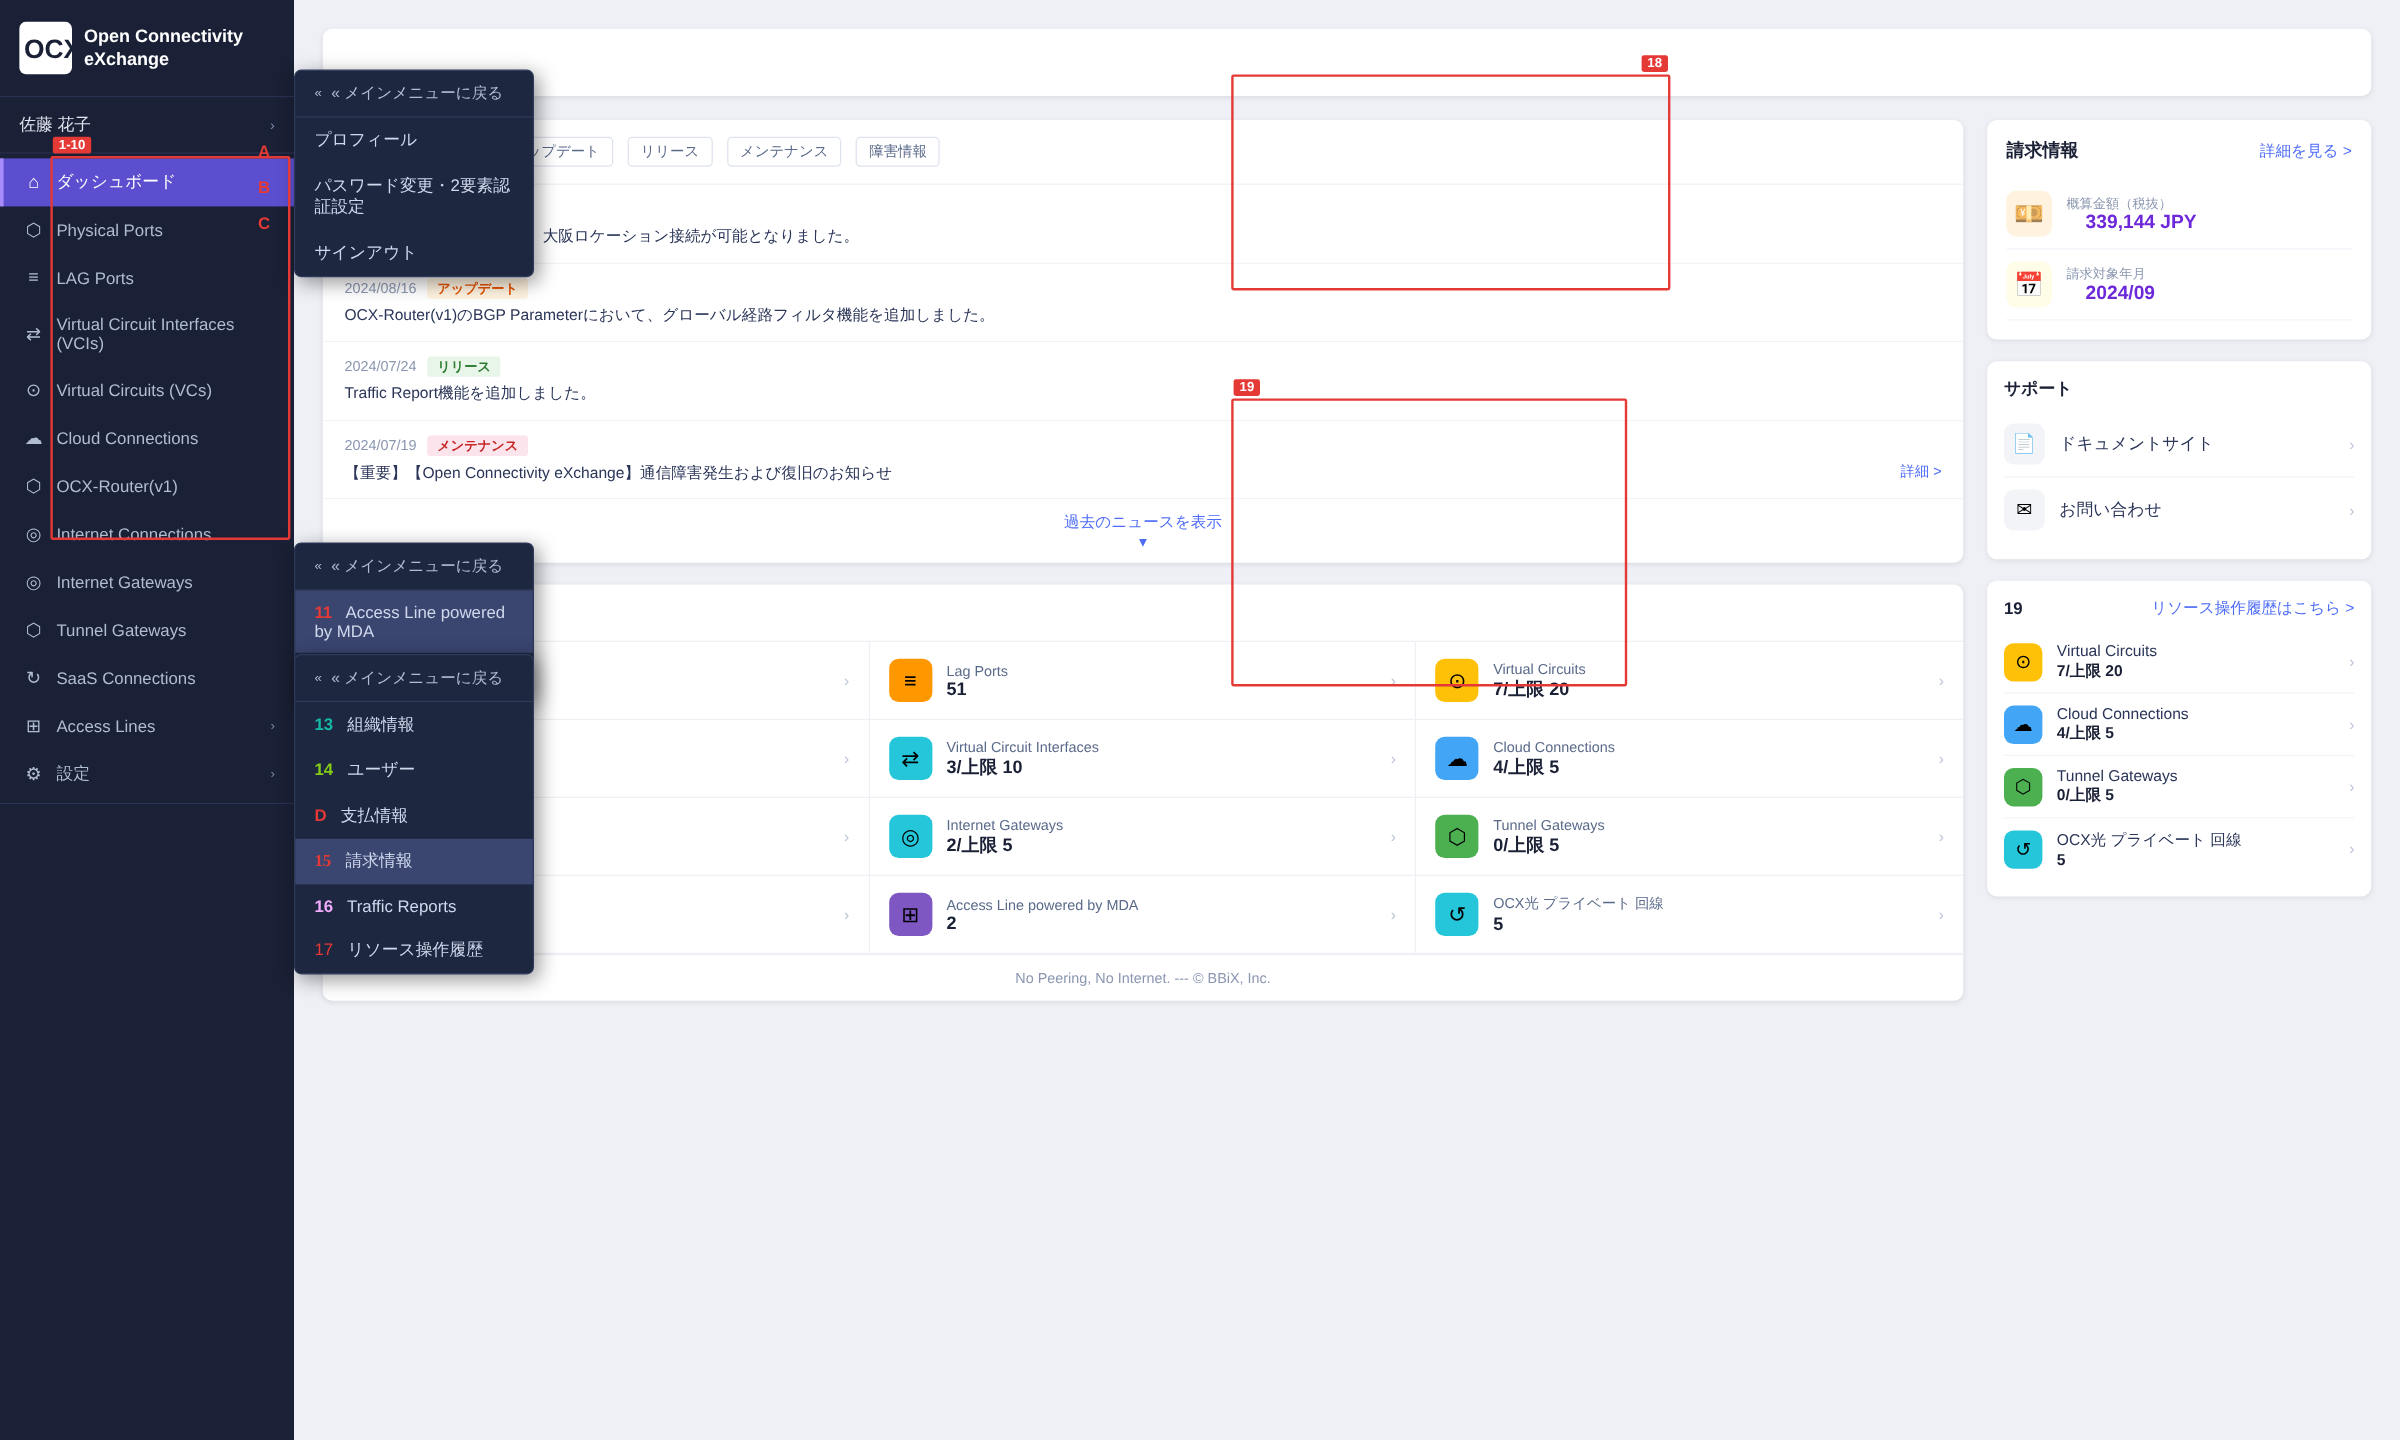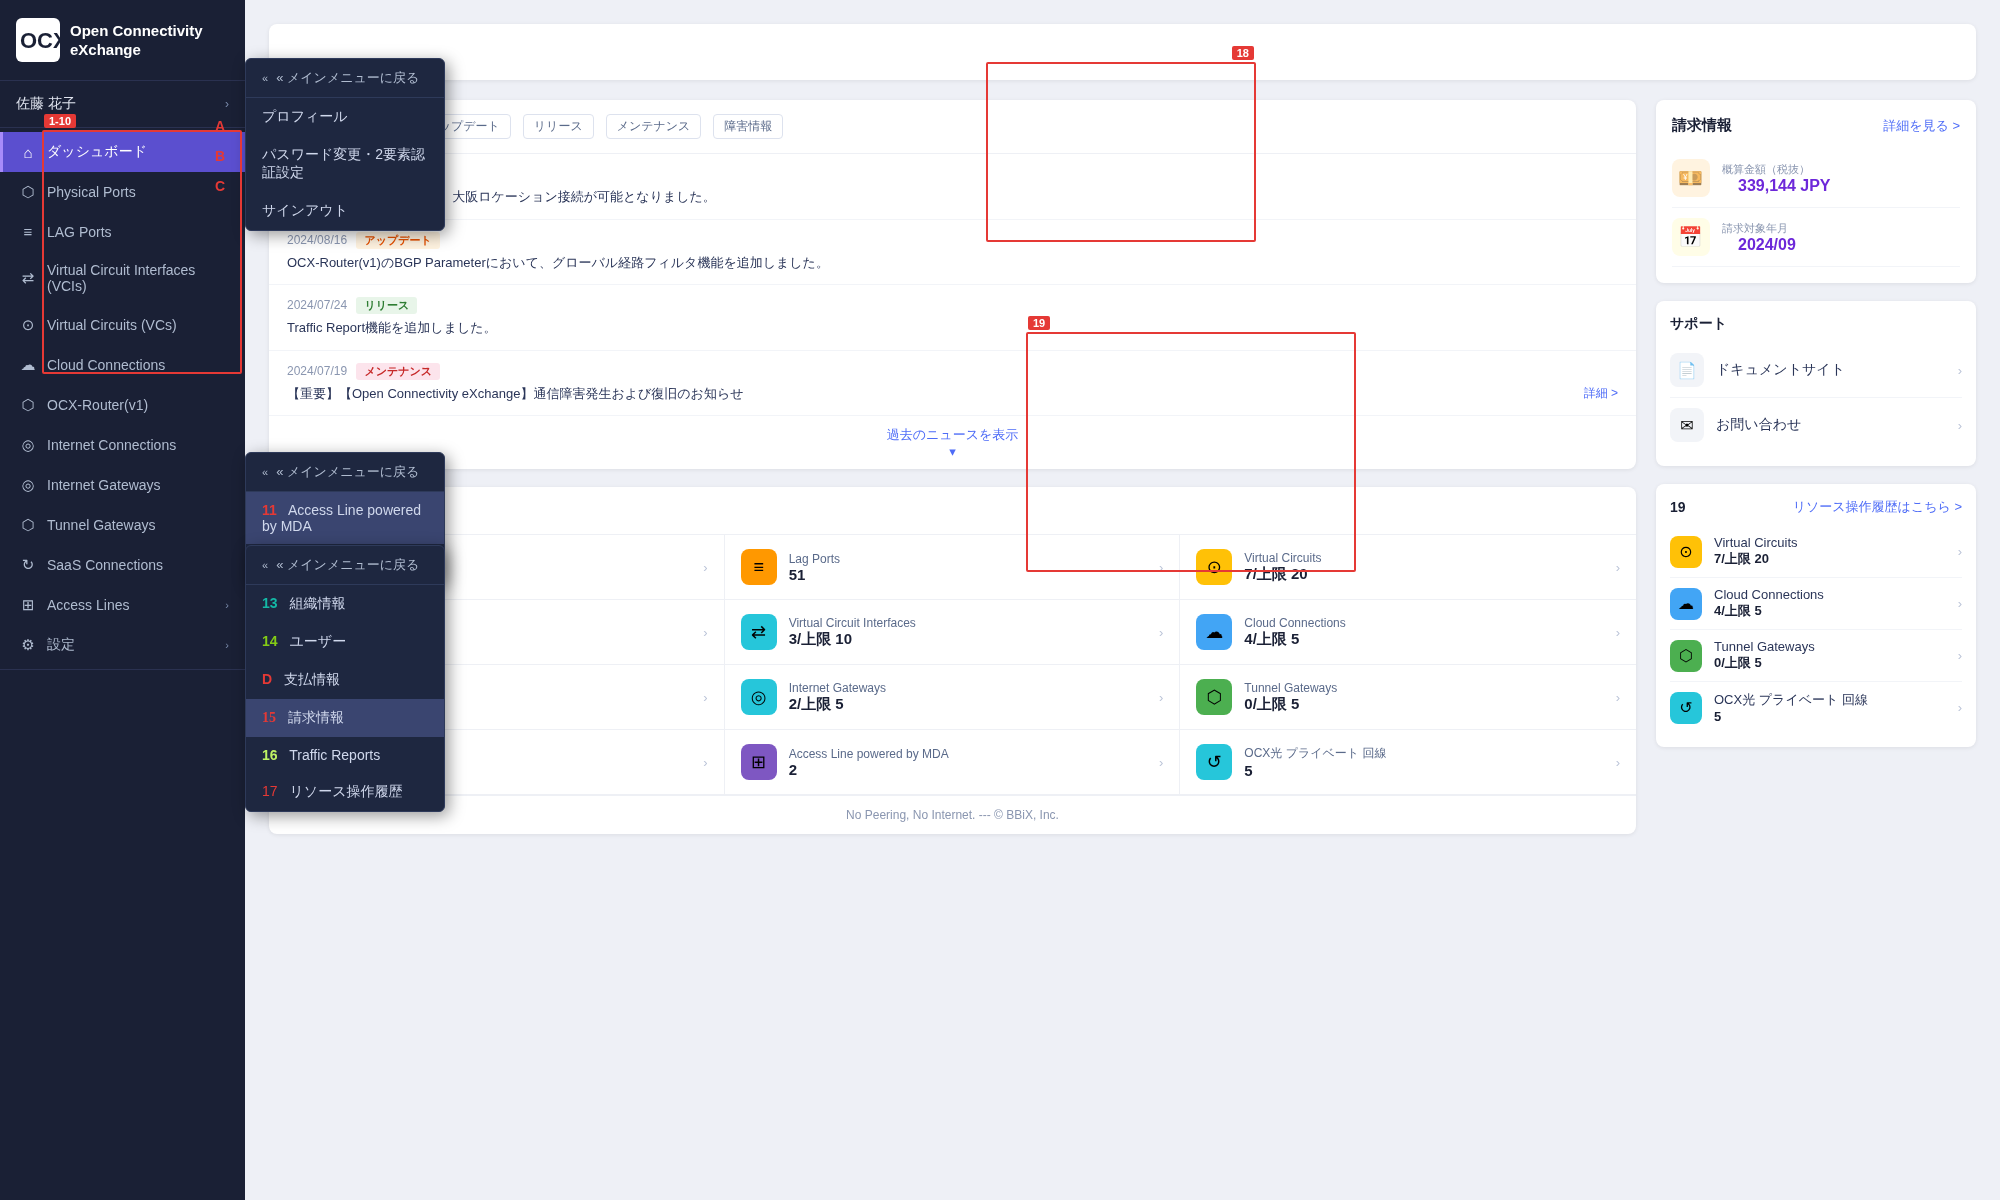--- a/index.html
+++ b/index.html
@@ -503,33 +503,33 @@
     </div>
     <div class="dropdown-item">
       <span style="color:#e53935;font-weight:700;margin-right:8px;">D</span>
       <span>支払情報</span>
     </div>
     <div class="dropdown-item highlight">
       <span style="color:#e53935;font-weight:700;margin-right:8px;font-family:Liberation Serif, serif;">15</span>
       <span>請求情報</span>
     </div>
     <div class="dropdown-item">
-      <span style="color:#bef264;font-weight:700;margin-right:8px;">16</span>
+      <span style="color:#f0abfc;font-weight:700;margin-right:8px;">16</span>
       <span>Traffic Reports</span>
     </div>
     <div class="dropdown-item">
       <span style="color:#e53935;font-weight:400;margin-right:8px;">17</span>
       <span>リソース操作履歴</span>
     </div>
   </div>
 </div>
 
-<div class="annot-box" style="left:42px;top:130px;width:200px;height:244px;">
+<div class="annot-box" style="left:42px;top:130px;width:200px;height:320px;">
   <span class="annot-label">1-10</span>
 </div>
 
-<div class="annot-box" style="left:986px;top:62px;width:270px;height:180px;">
+<div class="annot-box" style="left:1026px;top:62px;width:366px;height:180px;">
   <span class="annot-label" style="left:auto;right:0;">18</span>
 </div>
 
 <div class="annot-box" style="left:1026px;top:332px;width:330px;height:240px;">
   <span class="annot-label">19</span>
 </div>
 
 </body></html>

